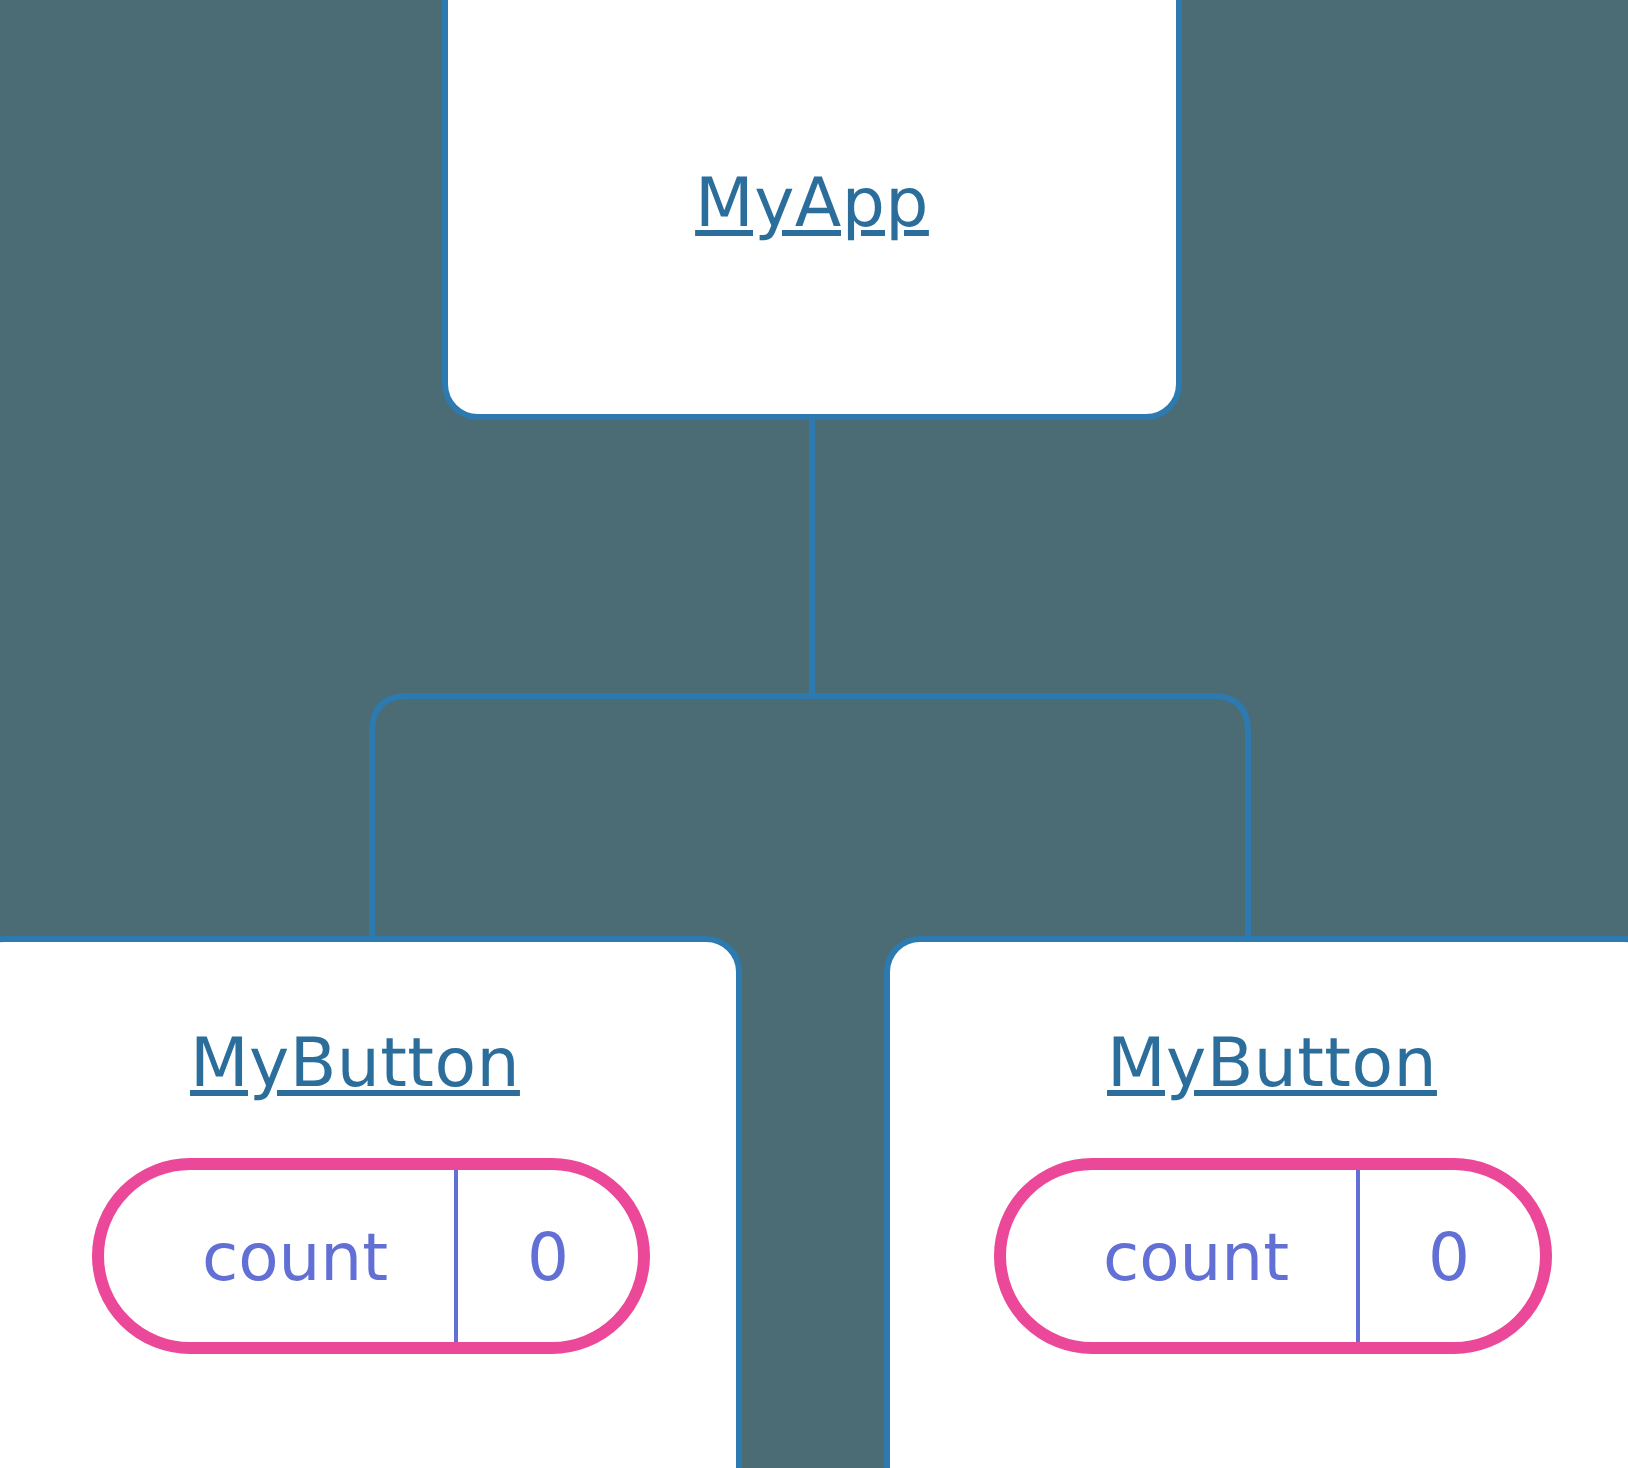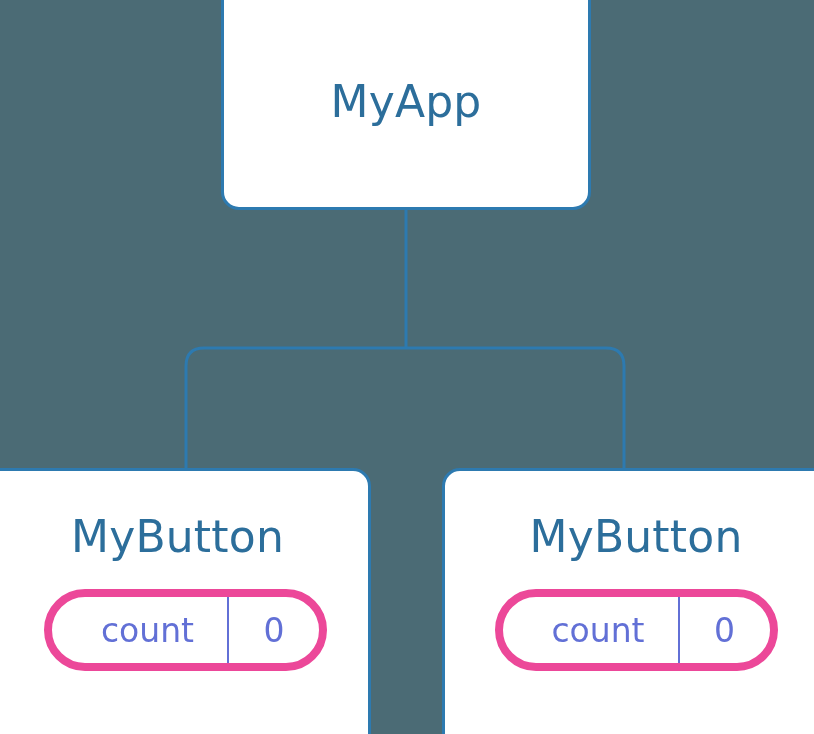--- a/index.html
+++ b/index.html
@@ -41,24 +41,25 @@
     border: 3px solid #2d7ab0;
     border-radius: 18px;
     z-index: 2;
     display: flex;
     flex-direction: column;
     align-items: center;
   }
 
   .node-title {
     color: #2c6e9b;
-    font-size: 44px;
+    font-size: 34px;
     line-height: 1;
     letter-spacing: 0.2px;
     white-space: nowrap;
+    text-decoration: underline;
   }
 
   
   #node-root {
     left: 221px;
     top: -36px;
     width: 370px;
     height: 246px;
     justify-content: center;
   }
@@ -82,22 +83,22 @@
   }
   .node-leaf .node-title {
     margin-top: 44px;
   }
 
   
   .pill {
     position: relative;
     box-sizing: border-box;
     margin-top: 30px;
-    height: 82px;
-    border: 8px solid #ec4899;
+    height: 98px;
+    border: 6px solid #ec4899;
     border-radius: 49px;
     display: flex;
     align-items: stretch;
     background: transparent;
   }
   .pill-key,
   .pill-value {
     display: flex;
     align-items: center;
     justify-content: center;

